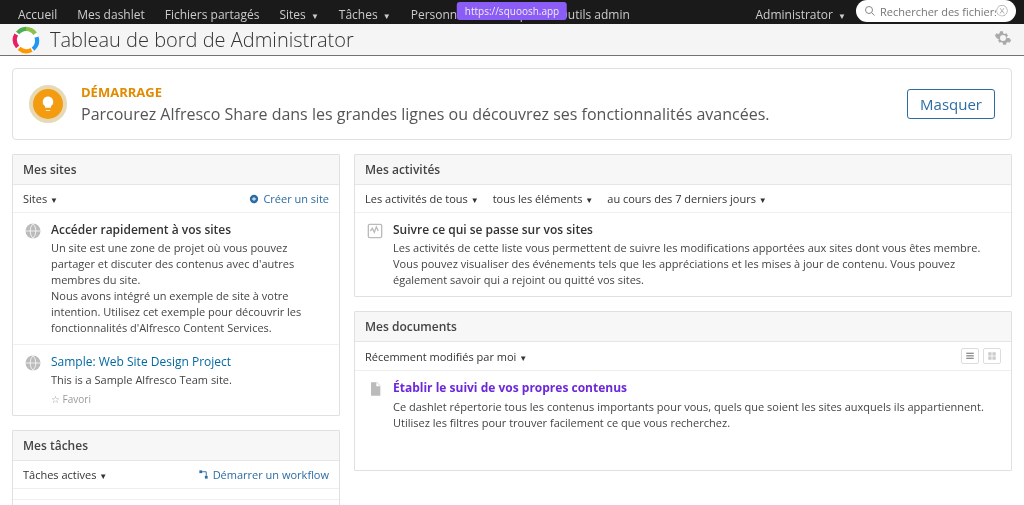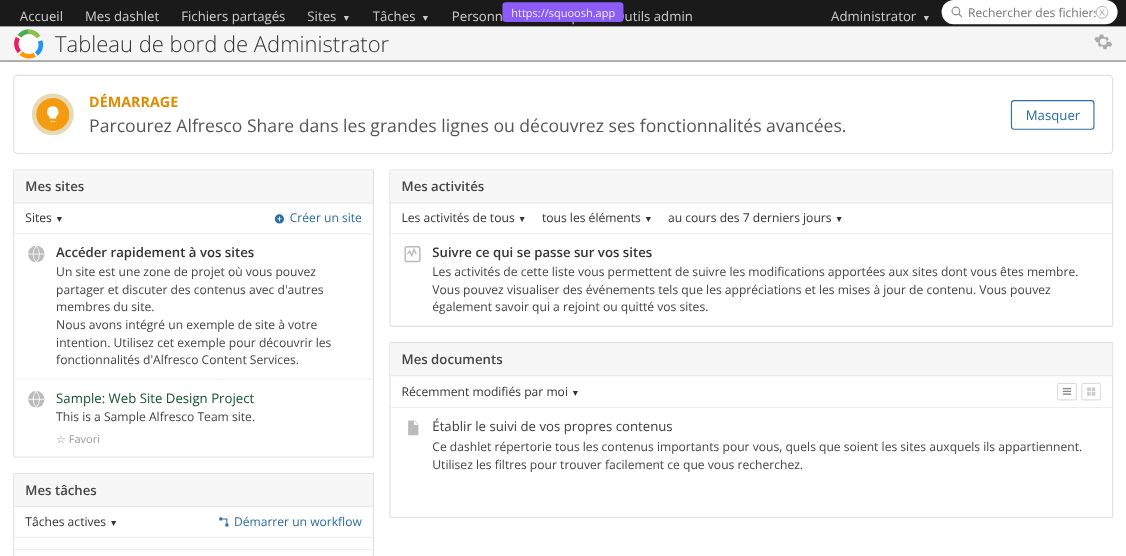--- a/index.html
+++ b/index.html
@@ -25,37 +25,37 @@
 
 
 .content { padding: 12px; }
 
 
 .banner { border: 1px solid #e0e0e0; border-radius: 4px; padding: 14px 16px; display: flex; align-items: center; gap: 14px; margin-bottom: 14px; }
 .banner .bulb { width: 38px; height: 38px; border-radius: 50%; background: #f39c12; display: flex; align-items: center; justify-content: center; border: 4px solid #e8d9b5; }
 .banner .bulb svg { fill: #fff; }
 .banner .txt h3 { color: #e08b00; font-size: 13px; font-weight: 700; margin-bottom: 2px; }
 .banner .txt p { font-size: 16px; color: #555; }
-.banner .hide-btn { margin-left: auto; border: 1px solid #2b6ca3; color: #2b6ca3; background: #fff; padding: 4px 12px; border-radius: 3px; font-size: 12px; cursor: pointer; }
+.banner .hide-btn { margin-left: auto; border: 1px solid #2b6ca3; color: #2b6ca3; background: #fff; padding: 4px 12px; border-radius: 3px; font-size: 15px; cursor: pointer; }
 
 
 .grid { display: flex; gap: 14px; }
 .col-left { width: 328px; display: flex; flex-direction: column; gap: 14px; }
 .col-right { flex: 1; display: flex; flex-direction: column; gap: 14px; }
 
 .dashlet { border: 1px solid #e0e0e0; border-radius: 1px; background: #fff; }
 .dashlet .dh { background: #f7f7f7; border-bottom: 1px solid #e5e5e5; padding: 6px 10px; font-size: 12px; font-weight: 600; color: #444; }
 .dashlet .toolbar { border-bottom: 1px solid #eee; padding: 6px 10px; font-size: 11px; display: flex; align-items: center; gap: 14px; color: #333; }
 .dashlet .toolbar .dd { cursor: pointer; }
 .dashlet .toolbar .right { margin-left: auto; color: #2b6ca3; cursor: pointer; display: flex; align-items: center; gap: 4px; }
 .dashlet .item { display: flex; gap: 8px; padding: 8px 10px; border-bottom: 1px solid #f0f0f0; }
 .dashlet .item:last-child { border-bottom: none; }
 .dashlet .item .icon { flex-shrink: 0; width: 20px; height: 20px; display: flex; align-items: center; justify-content: center; }
 .dashlet .item .it-body { font-size: 11px; color: #444; line-height: 1.45; }
-.dashlet .item .it-body .title { font-size: 12px; color: #14532d; margin-bottom: 2px; cursor: pointer; }
+.dashlet .item .it-body .title { font-size: 12px; color: #0369a1; margin-bottom: 2px; cursor: pointer; }
 .dashlet .item .it-body .fav { color: #999; margin-top: 4px; font-size: 10px; }
 .dashlet .subtabs { border-bottom: 1px solid #eee; padding: 5px 10px; font-size: 10px; text-align: right; color: #666; }
 .dashlet .viewbtns { margin-left: auto; display: flex; gap: 4px; }
 .dashlet .viewbtns .vb { width: 18px; height: 16px; border: 1px solid #ddd; border-radius: 2px; cursor: pointer; display: flex; align-items: center; justify-content: center; }
 
 .tall { min-height: 160px; }
 
 .mini-caret { font-size: 8px; }
 </style>
 </head>
@@ -228,21 +228,21 @@
           </div>
         </div>
         <div class="item">
           <div class="icon">
             <svg width="16" height="18" viewBox="0 0 24 24" fill="#bbb">
                 <path d="M6 2h9l5 5v15H6V2z"></path>
                 <path d="M14 2v6h6" fill="#fff"></path>
               </svg>
           </div>
           <div class="it-body">
-            <div class="title" style="color:#404040;font-weight:400;cursor:default">Établir le suivi de vos propres contenus</div>
+            <div class="title" style="color:#6d28d9;font-weight:700;cursor:default">Établir le suivi de vos propres contenus</div>
             <p>Ce dashlet répertorie tous les contenus importants pour vous, quels que soient les sites auxquels ils appartiennent. Utilisez les filtres pour trouver facilement ce que vous recherchez.</p>
           </div>
         </div>
       </div>
 
     </div>
   </div>
 </div>
 
 </body></html>

